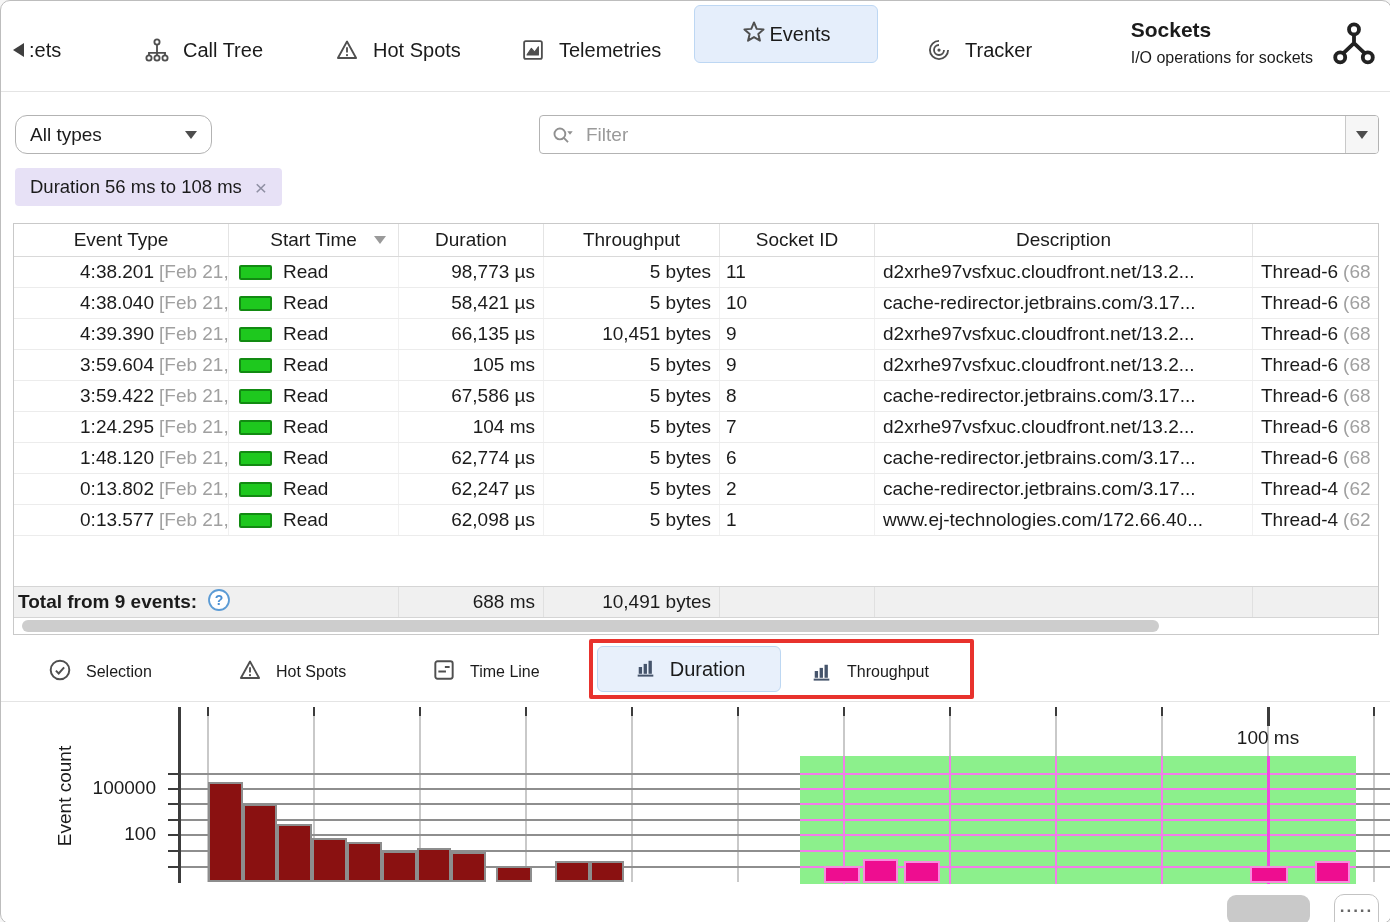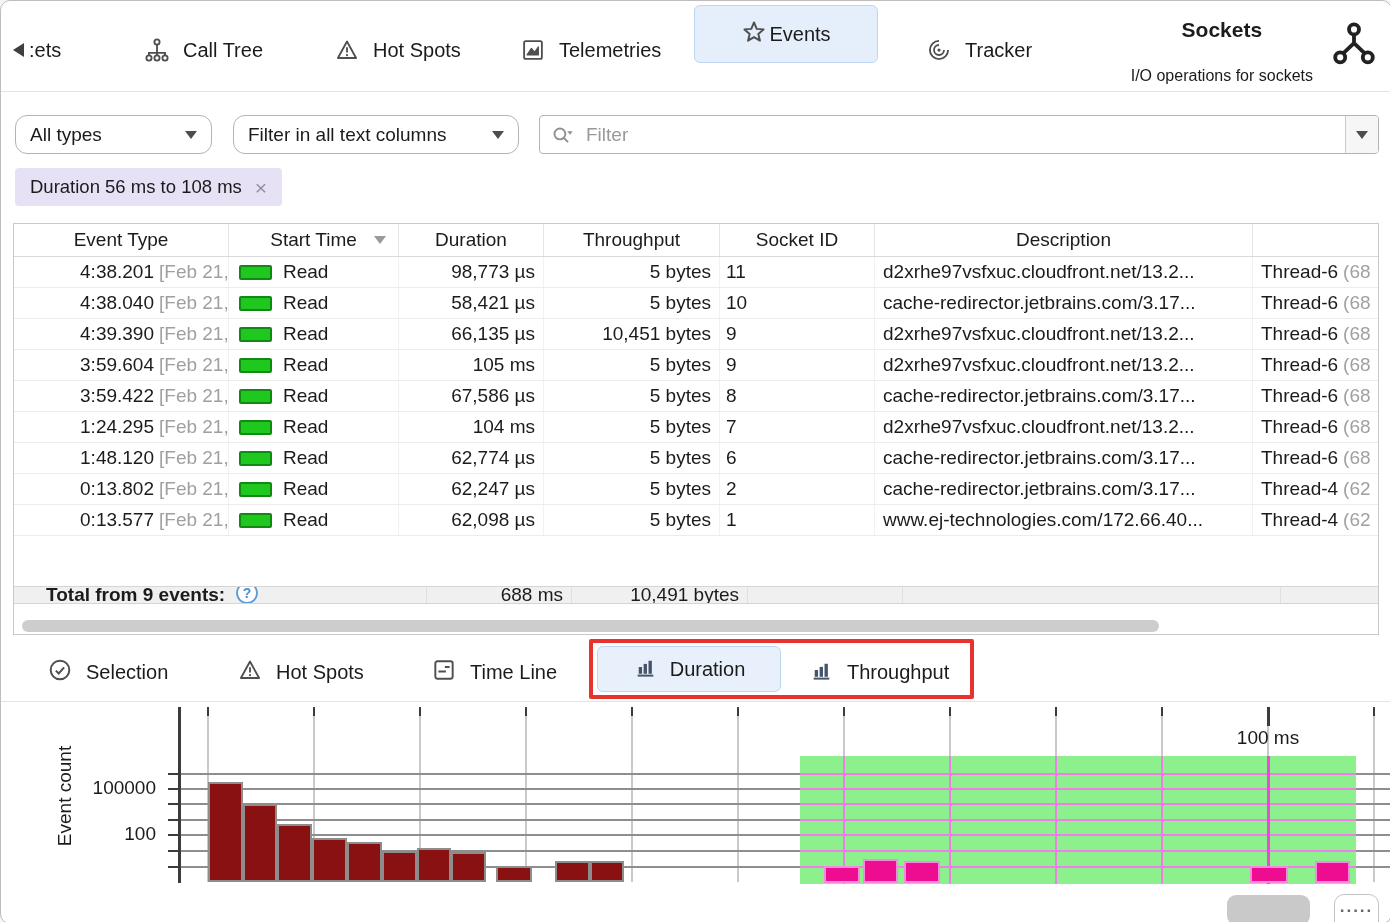--- a/index.html
+++ b/index.html
@@ -9,23 +9,23 @@
     font-family:"Liberation Sans",sans-serif;color:#1b1b1b;
   }
   .hline{position:absolute;left:0;width:1390px;height:1px;background:#e4e4e4;}
 
   
   .tab{position:absolute;top:27px;height:44px;display:flex;align-items:center;gap:13px;font-size:20px;cursor:default;}
   .tab svg{display:block;}
   .tab-partial{position:absolute;left:12px;top:33px;height:32px;display:flex;align-items:center;gap:5px;font-size:20px;}
   .scroll-arrow{width:0;height:0;border-top:7px solid transparent;border-bottom:7px solid transparent;border-right:11px solid #3f3f3f;}
   .tab-selected{position:absolute;left:693px;top:4px;width:184px;height:58px;background:#e5eefb;border:1px solid #bdd7f3;border-radius:6px;display:flex;align-items:center;justify-content:center;gap:2px;font-size:20px;box-sizing:border-box;}
-  .view-head{position:absolute;right:78px;top:17px;text-align:center;}
+  .view-head{position:absolute;right:78px;top:17px;text-align:left;}
   .vh-title{font-size:21px;font-weight:700;}
-  .vh-sub{font-size:16px;margin-top:25px;}
+  .vh-sub{font-size:16px;margin-top:7px;}
   .sock-icon{position:absolute;right:14px;top:20px;}
 
   
   .combo{position:absolute;top:114px;height:39px;border:1px solid #b3b3b3;border-radius:12px;background:#fff;display:flex;align-items:center;justify-content:space-between;font-size:19px;padding:0 14px;box-sizing:border-box;}
   .carr{width:0;height:0;border-left:6.5px solid transparent;border-right:6.5px solid transparent;border-top:8px solid #4d4d4d;}
   .search{position:absolute;left:538px;top:114px;width:840px;height:39px;border:1px solid #b3b3b3;border-radius:4px;background:#fff;box-sizing:border-box;}
   .search input{position:absolute;left:0;top:0;width:100%;height:100%;border:none;outline:none;background:transparent;padding:0 44px 0 46px;font:19px "Liberation Sans",sans-serif;box-sizing:border-box;}
   .search input::placeholder{color:#9a9a9a;}
   .search .sicon{position:absolute;left:10px;top:7px;}
   .search-btn{position:absolute;right:0;top:0;width:33px;height:100%;border-left:1px solid #c9c9c9;background:#f6f6f6;border-radius:0 3px 3px 0;display:flex;align-items:center;justify-content:center;box-sizing:border-box;}
@@ -41,27 +41,27 @@
   .tr{height:30px;border-bottom:1px solid #ececec;font-size:19px;}
   .td{display:flex;align-items:center;border-right:1px solid #f1f1f1;overflow:hidden;white-space:nowrap;}
   .c-start .time{width:140px;text-align:right;flex:0 0 auto;}
   .c-start .date{color:#a0a0a0;margin-left:5px;}
   .swatch{width:33px;height:15px;background:#1ec81e;border:2px solid #128a12;border-radius:2px;box-sizing:border-box;margin:0 11px 0 10px;flex:0 0 auto;}
   .c-dur,.c-thru{justify-content:flex-end;padding-right:8px;}
   .c-sock{padding-left:6px;}
   .c-desc{padding-left:8px;}
   .c-thread{padding-left:8px;}
   .tsuf{color:#a0a0a0;margin-left:5px;}
-  .total-row{position:absolute;left:0;top:362px;width:100%;height:18px;background:#f0f0f0;border-top:1px solid #d5d5d5;border-bottom:1px solid #d5d5d5;font-size:19px;box-sizing:border-box;padding-left:28px;}
+  .total-row{position:absolute;left:0;top:362px;width:100%;height:32px;background:#f0f0f0;border-top:1px solid #d5d5d5;border-bottom:1px solid #d5d5d5;font-size:19px;box-sizing:border-box;}
   .total-row .td{border-right:1px solid #e0e0e0;height:100%;}
   .tot-label{grid-column:1/3;gap:10px;padding-left:4px;font-weight:700;}
   .hscroll-thumb{position:absolute;left:8px;top:396px;width:1137px;height:12px;border-radius:6px;background:#cdcdcd;}
 
   
-  .tb-item{position:absolute;top:656px;height:30px;display:flex;align-items:center;gap:13px;font-size:20px;}
+  .tb-item{position:absolute;top:656px;height:30px;display:flex;align-items:center;gap:13px;font-size:16px;}
   .duration-btn{position:absolute;left:596px;top:645px;width:184px;height:46px;background:#e8f0fb;border:1px solid #bdd7f2;border-radius:6px;display:flex;align-items:center;justify-content:center;gap:12px;font-size:20px;box-sizing:border-box;}
   .red-box{position:absolute;left:588px;top:638px;width:385px;height:60px;border:4px solid #e8322d;border-radius:2px;box-sizing:border-box;pointer-events:none;z-index:6;}
 
   
   #chart{position:absolute;left:0;top:700px;width:1390px;height:222px;overflow:hidden;}
   #chart div{position:absolute;}
 
   .chart-scroll-thumb{position:absolute;left:1226px;top:894px;width:83px;height:30px;border-radius:9px;background:#c9c9c9;}
   .chart-options-btn{position:absolute;left:1333px;top:893px;width:45px;height:42px;background:#fff;border:1.5px solid #c3c3c3;border-radius:10px;display:flex;justify-content:center;box-sizing:border-box;}
   .chart-options-btn span{font-size:17px;color:#666;letter-spacing:1px;line-height:1;margin-top:7px;font-weight:bold;}
@@ -137,24 +137,20 @@
           <circle cx="12" cy="4.4" r="2.6"></circle>
           <circle cx="4.8" cy="19" r="2.6"></circle>
           <circle cx="19.2" cy="19" r="2.6"></circle>
           <path d="M12 7.1v4.4m0 0-5.5 5.3m5.5-5.3 5.5 5.3"></path>
         </svg></span>
   </div>
   <div class="hline" style="top:90px"></div>
 
   <div class="combo" style="left:14px;width:197px">
     <span>All types</span>
-    <span class="carr"></span>
-  </div>
-  <div class="combo" style="left:232px;width:286px">
-    <span>Filter in all text columns</span>
     <span class="carr"></span>
   </div>
   <div class="search">
     <span class="sicon"><svg width="25" height="25" viewBox="0 0 24 24" fill="none" stroke="#909090" stroke-width="1.8">
           <circle cx="9.5" cy="10.5" r="5.2"></circle>
           <path d="M13.3 14.3l4 4"></path>
           <path d="M16.6 8h5.2l-2.6 3.2z" fill="#909090" stroke="none"></path>
         </svg></span>
     <input placeholder="Filter" style="">
     <span class="search-btn">

